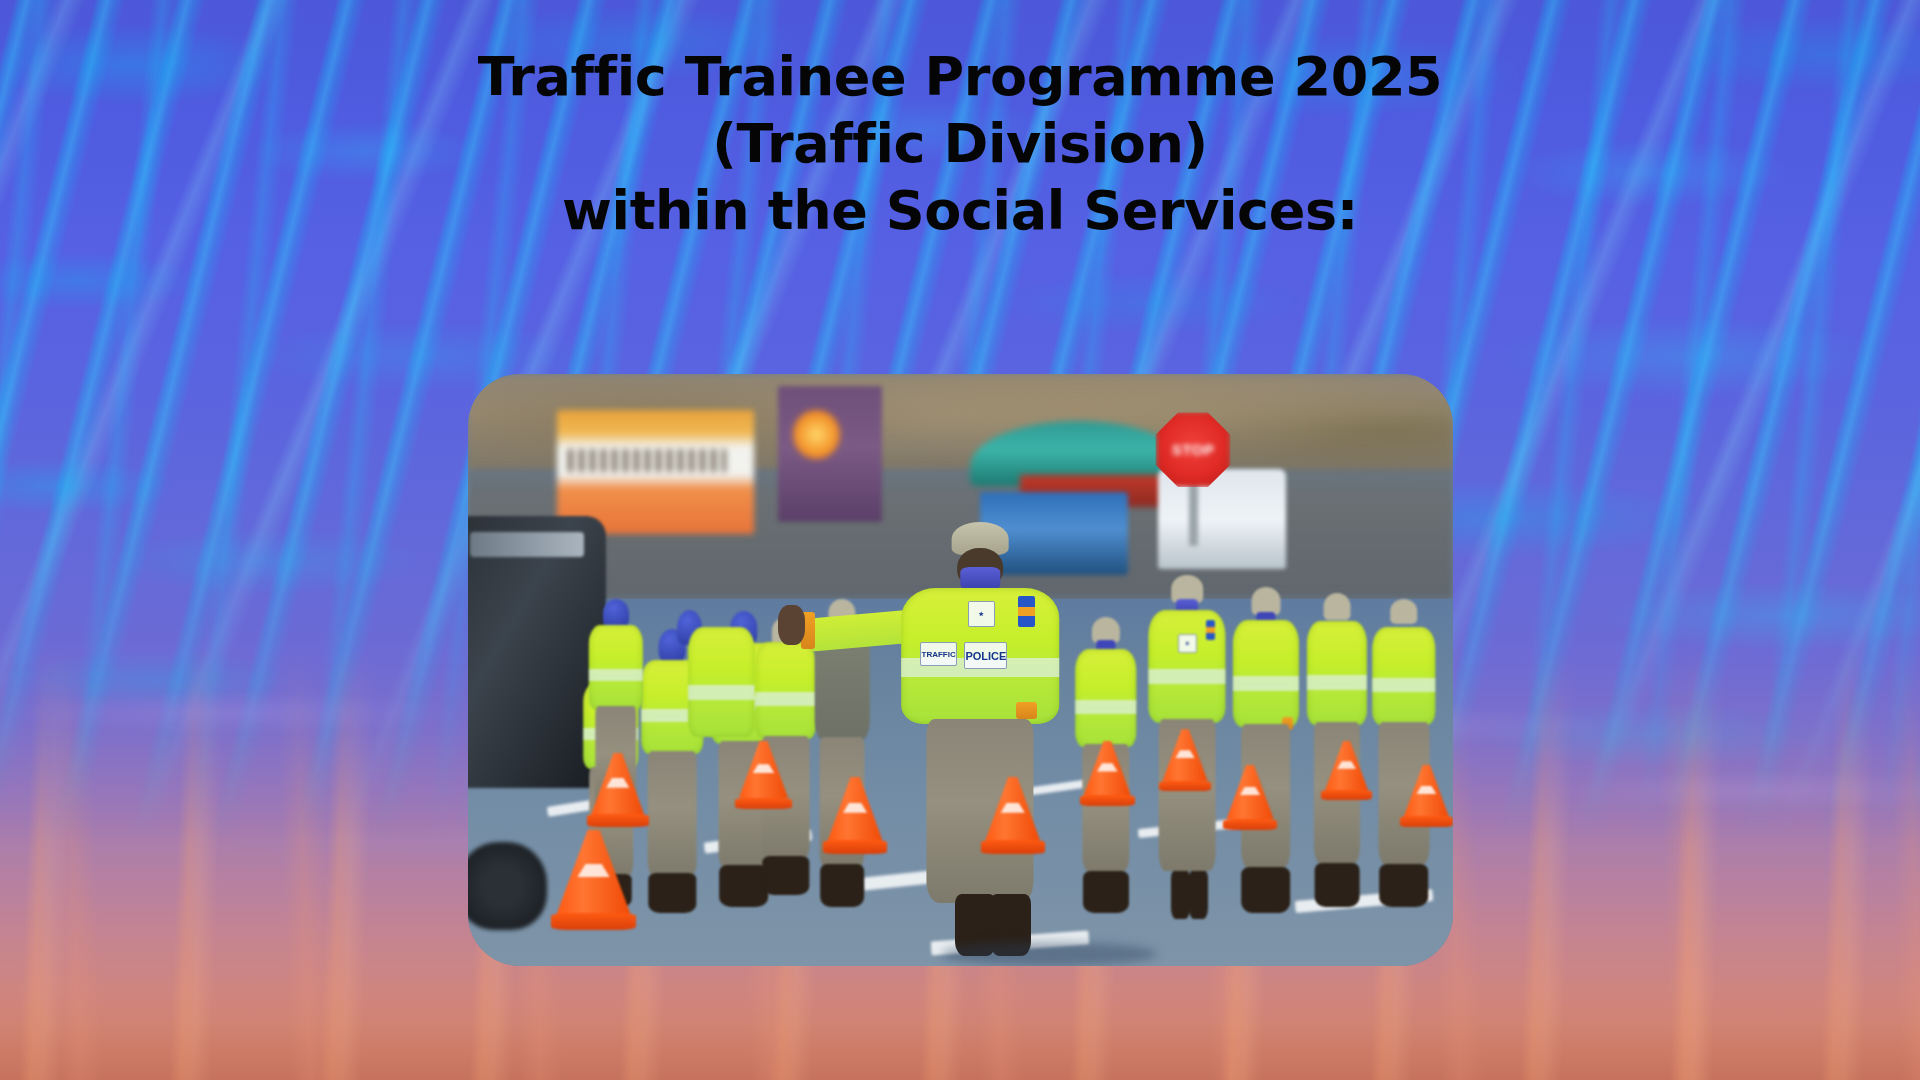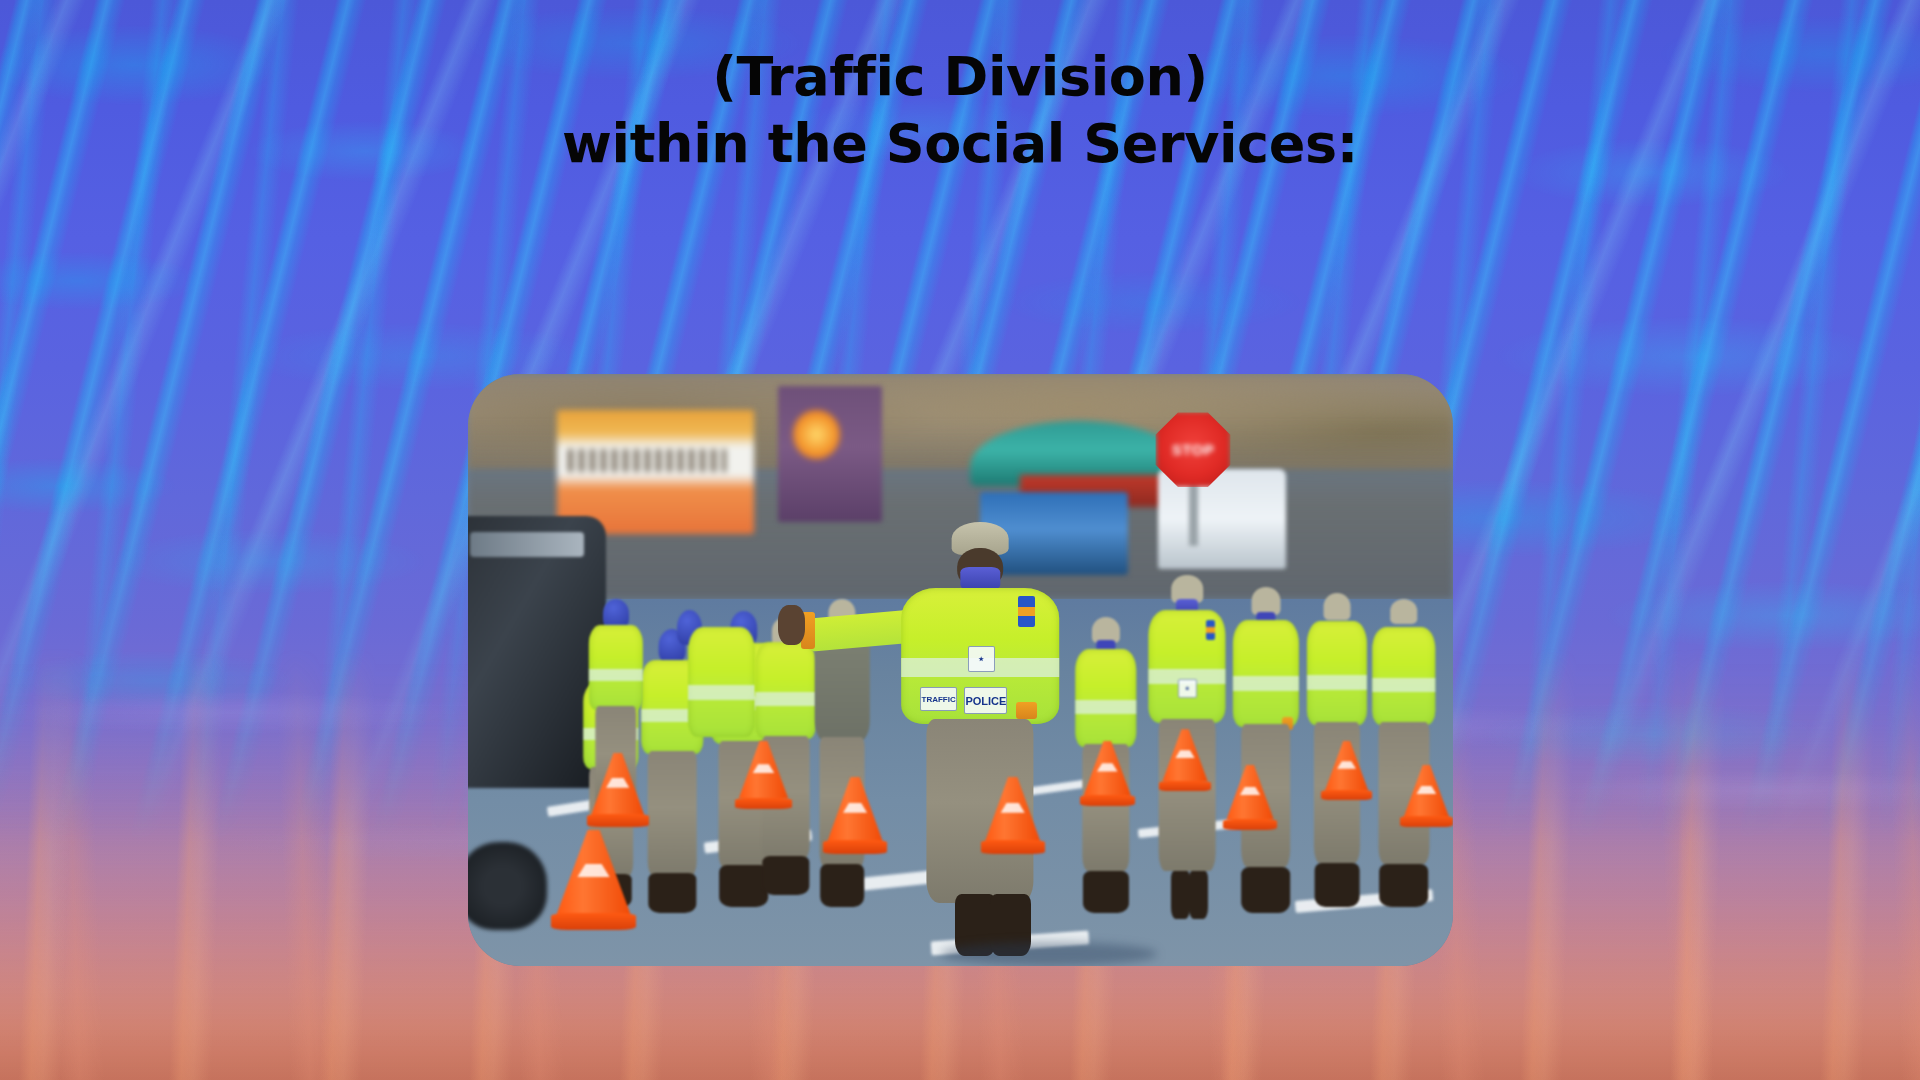--- a/index.html
+++ b/index.html
@@ -372,21 +372,20 @@
   .of-badge {
     position: absolute;
     background: rgba(245,250,253,.9);
     border: 1px solid rgba(70,95,150,.6);
     border-radius: 2px;
     display: flex; align-items: center; justify-content: center;
     color: #16348c;
     font-weight: 800;
     font-family: "Liberation Sans", sans-serif;
     overflow: hidden;
-    margin-top: 45px;
   }
   .of-shoulder-flag {
     position: absolute;
     background: linear-gradient(to bottom, #2756c8 0 34%, #f0a023 34% 66%, #2756c8 66% 100%);
     border-radius: 2px;
   }
 
   
   .cone { position: absolute; filter: blur(1.1px); }
   .cone-body {
@@ -410,20 +409,21 @@
 
 <div id="poster">
 
   <div class="sky-base"></div>
   <div class="sky-cyan"></div>
   <div class="sky-mottle"></div>
   <div class="sky-violet"></div>
   <div class="sky-sunset"></div>
 
   <div class="title-block">
+    <span class="title-line">Traffic Trainee Programme 2025</span>
     <span class="title-line">(Traffic Division)</span>
     <span class="title-line">within the Social Services:</span>
   </div>
 
   <div class="photo-card">
     <div class="photo-inner">
 
       <div class="ph-sky"></div>
       <div class="ph-hill"></div>
       <div class="ph-bg-strip"></div>

